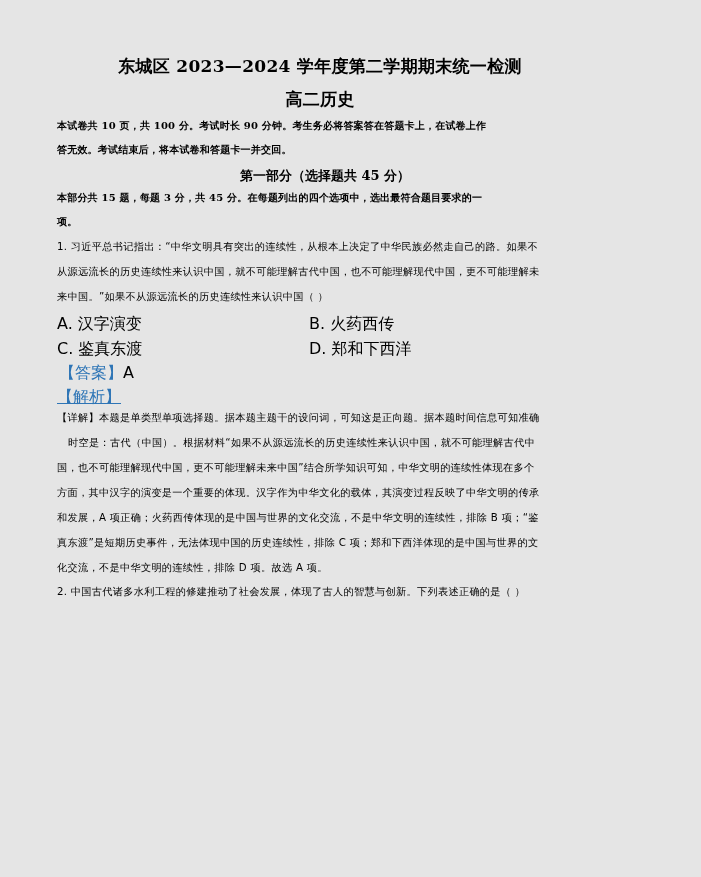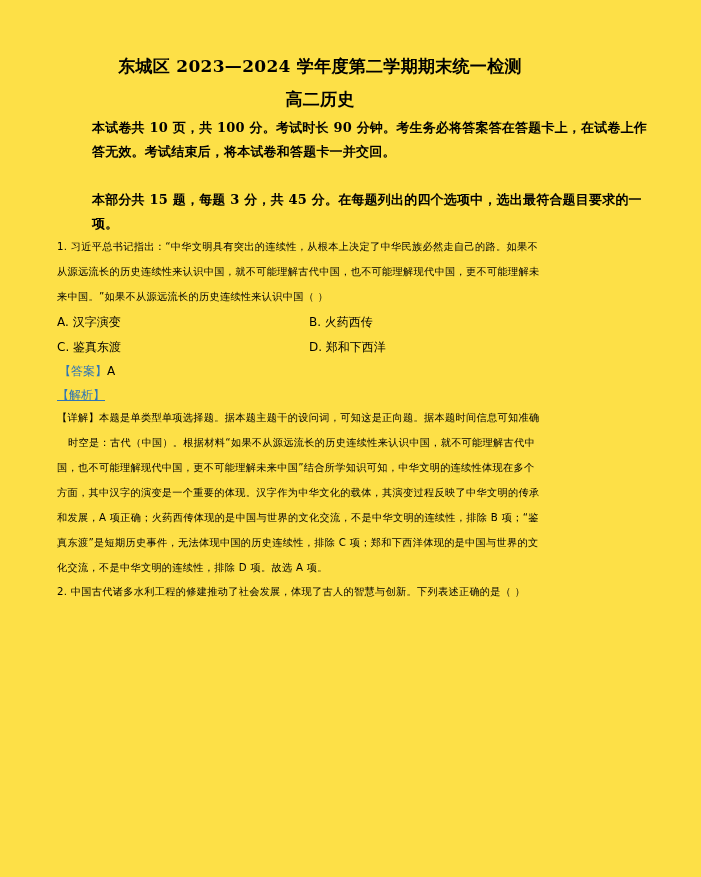--- a/index.html
+++ b/index.html
@@ -1,37 +1,38 @@
 <!DOCTYPE html>
 <html><head>
 <meta charset="utf-8">
 <style>
   html, body { margin: 0; padding: 0; background: #ffffff; }
   body { width: 701px; height: 877px; position: relative; overflow: hidden; font-family: "DejaVu Serif", "Liberation Serif", serif; color: #000; }
-  .page { position: absolute; left: 0; top: 0; width: 701px; height: 877px; background: #fde047; }
+  .page { position: absolute; left: 0; top: 0; width: 701px; height: 877px; background: #e5e5e5; }
   .title { position: absolute; left: 0; width: 620px; text-align: center; font-weight: bold; font-size: 17px; letter-spacing: 0.3px; }
   .t1 { top: 55px; left: 10px; }
   .t2 { top: 88px; left: 10px; font-size: 17px; }
-  .bold-line { position: absolute; left: 57px; font-weight: bold; font-size: 13px; white-space: nowrap; letter-spacing: 0.2px; margin-left: 35px; }
+  .bold-line { position: absolute; left: 57px; font-weight: bold; font-size: 10px; white-space: nowrap; letter-spacing: 0.2px; }
   .center-bold { position: absolute; left: 0; width: 630px; text-align: center; font-weight: bold; font-size: 13px; }
   .line { position: absolute; left: 57px; font-size: 10.2px; white-space: nowrap; font-family: "DejaVu Sans", sans-serif; letter-spacing: 0.3px; }
-  .opt { position: absolute; font-size: 12px; white-space: nowrap; font-family: "DejaVu Sans", sans-serif; }
+  .opt { position: absolute; font-size: 16px; white-space: nowrap; font-family: "DejaVu Sans", sans-serif; }
   .tag { color: #2e75b6; }
 </style>
 </head>
 <body>
 
 <div class="page">
 
   <div class="title t1">东城区 2023—2024 学年度第二学期期末统一检测</div>
   <div class="title t2">高二历史</div>
 
   <div class="bold-line" style="top:119px;">本试卷共 10 页，共 100 分。考试时长 90 分钟。考生务必将答案答在答题卡上，在试卷上作</div>
   <div class="bold-line" style="top:143px;">答无效。考试结束后，将本试卷和答题卡一并交回。</div>
 
+  <div class="center-bold" style="top:167px; left:10px;">第一部分（选择题共 45 分）</div>
   <div class="bold-line" style="top:191px;">本部分共 15 题，每题 3 分，共 45 分。在每题列出的四个选项中，选出最符合题目要求的一</div>
   <div class="bold-line" style="top:215px;">项。</div>
 
   <div class="line" style="top:240px;">1. 习近平总书记指出：“中华文明具有突出的连续性，从根本上决定了中华民族必然走自己的路。如果不</div>
   <div class="line" style="top:265px;">从源远流长的历史连续性来认识中国，就不可能理解古代中国，也不可能理解现代中国，更不可能理解未</div>
   <div class="line" style="top:290px;">来中国。”如果不从源远流长的历史连续性来认识中国（    ）</div>
 
   <div class="opt" style="left:57px; top:314px;">A. 汉字演变</div>
   <div class="opt" style="left:309px; top:314px;">B. 火药西传</div>
   <div class="opt" style="left:57px; top:339px;">C. 鉴真东渡</div>

